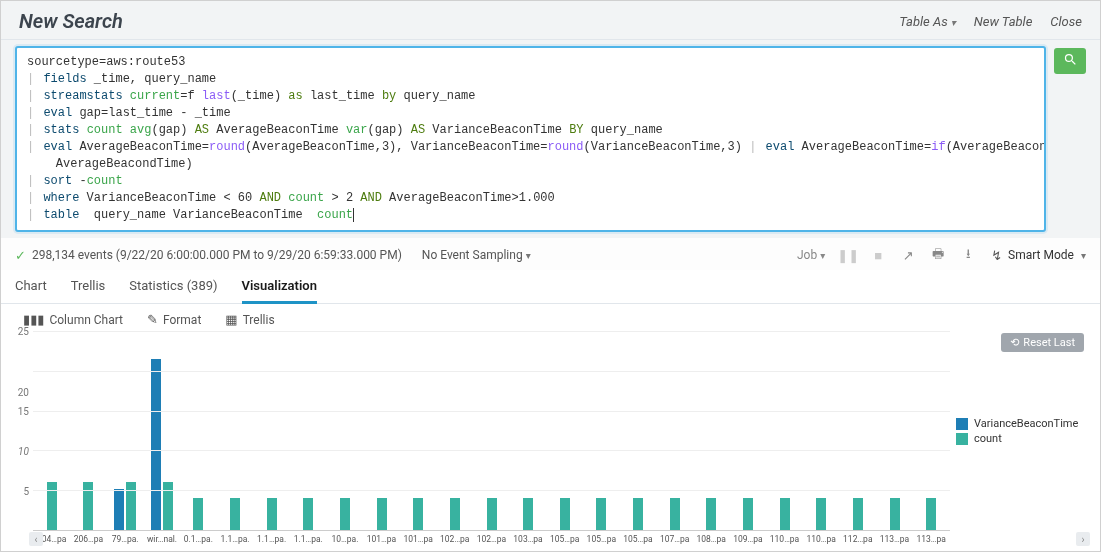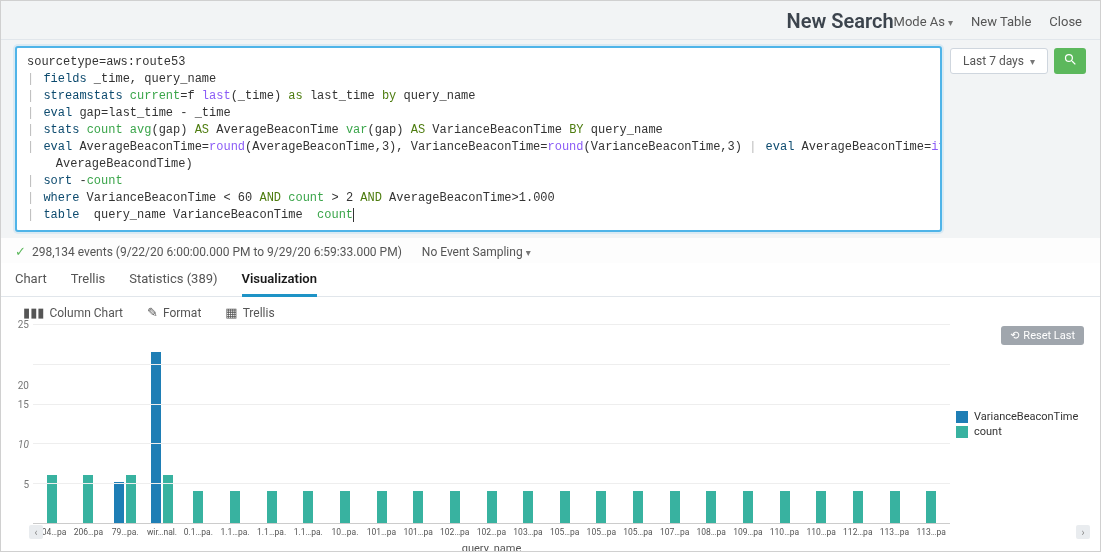--- a/index.html
+++ b/index.html
@@ -10,24 +10,25 @@
     background: #fff;
     width: 1101px;
     height: 552px;
     overflow: hidden;
     border: 1px solid #d0d0d0;
     position: relative;
   }
   .header {
     display: flex;
     align-items: center;
-    justify-content: flex-end;
+    justify-content: space-between;
     padding: 8px 18px 6px 18px;
     background: #f2f4f5;
     border-bottom: 1px solid #e1e6eb;
+    font-style: italic;
   }
   .title { font-size: 20px; font-weight: 600; color: #3c444d; }
   .header-actions { display: flex; gap: 18px; align-items: center; font-size: 13px; color: #555; }
   .header-actions .hitem { cursor: pointer; }
   .hitem .caret::after { content: "▾"; font-size: 10px; margin-left: 3px; color: #777; }
 
   .search-row {
     display: flex;
     gap: 8px;
     padding: 6px 14px 6px 14px;
@@ -222,48 +223,56 @@
   }
   .pa-left { left:-4px; }
   .pa-right { right:-140px; }
 </style>
 </head>
 <body>
 
 <div class="header">
   <div class="title">New Search</div>
   <div class="header-actions">
-    <span class="hitem"><span>Mode As</span><span class="caret"></span></span>
+    <span class="hitem"><span>Table As</span><span class="caret"></span></span>
     <span class="hitem">New Table</span>
     <span class="hitem">Close</span>
   </div>
 </div>
 
 <div class="search-row">
   <div class="search-box" id="search-box"><div>sourcetype=aws:route53</div><div><span class="pipe">|</span> <span class="kw-blue">fields</span> _time, query_name</div><div><span class="pipe">|</span> <span class="kw-blue">streamstats</span> <span class="kw-green">current</span>=f <span class="kw-purple">last</span>(_time) <span class="kw-orange">as</span> last_time <span class="kw-orange">by</span> query_name</div><div><span class="pipe">|</span> <span class="kw-blue">eval</span> gap=last_time - _time</div><div><span class="pipe">|</span> <span class="kw-blue">stats</span> <span class="kw-green">count</span> <span class="kw-green">avg</span>(gap) <span class="kw-orange">AS</span> AverageBeaconTime <span class="kw-green">var</span>(gap) <span class="kw-orange">AS</span> VarianceBeaconTime <span class="kw-orange">BY</span> query_name</div><div><span class="pipe">|</span> <span class="kw-blue">eval</span> AverageBeaconTime=<span class="kw-purple">round</span>(AverageBeaconTime,3), VarianceBeaconTime=<span class="kw-purple">round</span>(VarianceBeaconTime,3) <span class="pipe">|</span> <span class="kw-blue">eval</span> AverageBeaconTime=<span class="kw-purple">if</span>(AverageBeaconTime&gt;50.0, 50.0,</div><div>    AverageBeacondTime)</div><div><span class="pipe">|</span> <span class="kw-blue">sort</span> -<span class="kw-green">count</span></div><div><span class="pipe">|</span> <span class="kw-blue">where</span> VarianceBeaconTime &lt; 60 <span class="kw-orange">AND</span> <span class="kw-green">count</span> &gt; 2 <span class="kw-orange">AND</span> AverageBeaconTime&gt;1.000</div><div><span class="pipe">|</span> <span class="kw-blue">table</span>  query_name VarianceBeaconTime  <span class="kw-green">count</span><span class="cursor"></span></div></div>
   <div style="display:flex; flex-direction:row; align-items:flex-start; gap:6px;">
-    <div class="range-btn">
-        <span>Last 7 days</span>
-      </div>
     <div class="go-btn">
       <span>
         <svg viewBox="0 0 24 24">
             <path d="M15.5 14h-.79l-.28-.27A6.471 6.471 0 0016 9.5 6.5 6.5 0 109.5 16a6.47 6.47 0 004.23-1.57l.27.28v.79l5 4.99L20.49 19l-4.99-5zM9.5 14A4.5 4.5 0 1114 9.5 4.5 4.5 0 019.5 14z"></path>
           </svg>
       </span>
     </div>
   </div>
 </div>
 
 <div class="status-bar">
   <div class="status-left">
     <span class="check">✓</span>
     <span>298,134 events (9/22/20 6:00:00.000 PM to 9/29/20 6:59:33.000 PM)</span>
   </div>
   <span class="sampling">No Event Sampling</span>
+  <div class="status-right">
+    <span class="sr-item job">Job</span>
+    <span class="sr-icon" style="color:#ccc;">❚❚</span>
+    <span class="sr-icon" style="color:#ccc;">■</span>
+    <span class="sr-icon">↗</span>
+    <span class="sr-icon">🖶</span>
+    <span class="sr-icon">⭳</span>
+    <span class="smart-mode">
+        <span>Smart Mode</span>
+      </span>
+  </div>
 </div>
 
 <div class="tabs">
   <div class="tab">Chart</div>
   <div class="tab">Trellis</div>
   <div class="tab">Statistics (389)</div>
   <div class="tab active">Visualization</div>
 </div>
 
 <div class="viz-toolbar">

